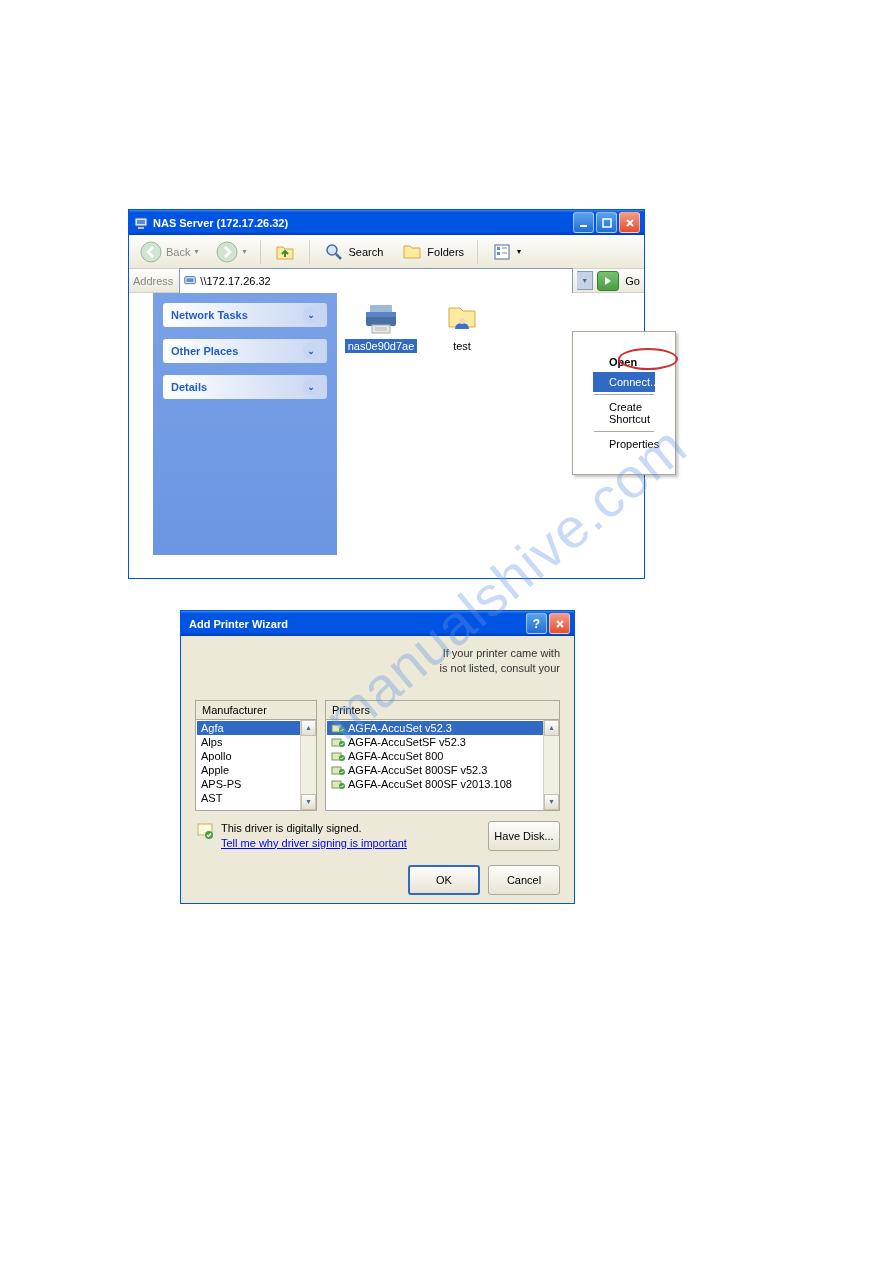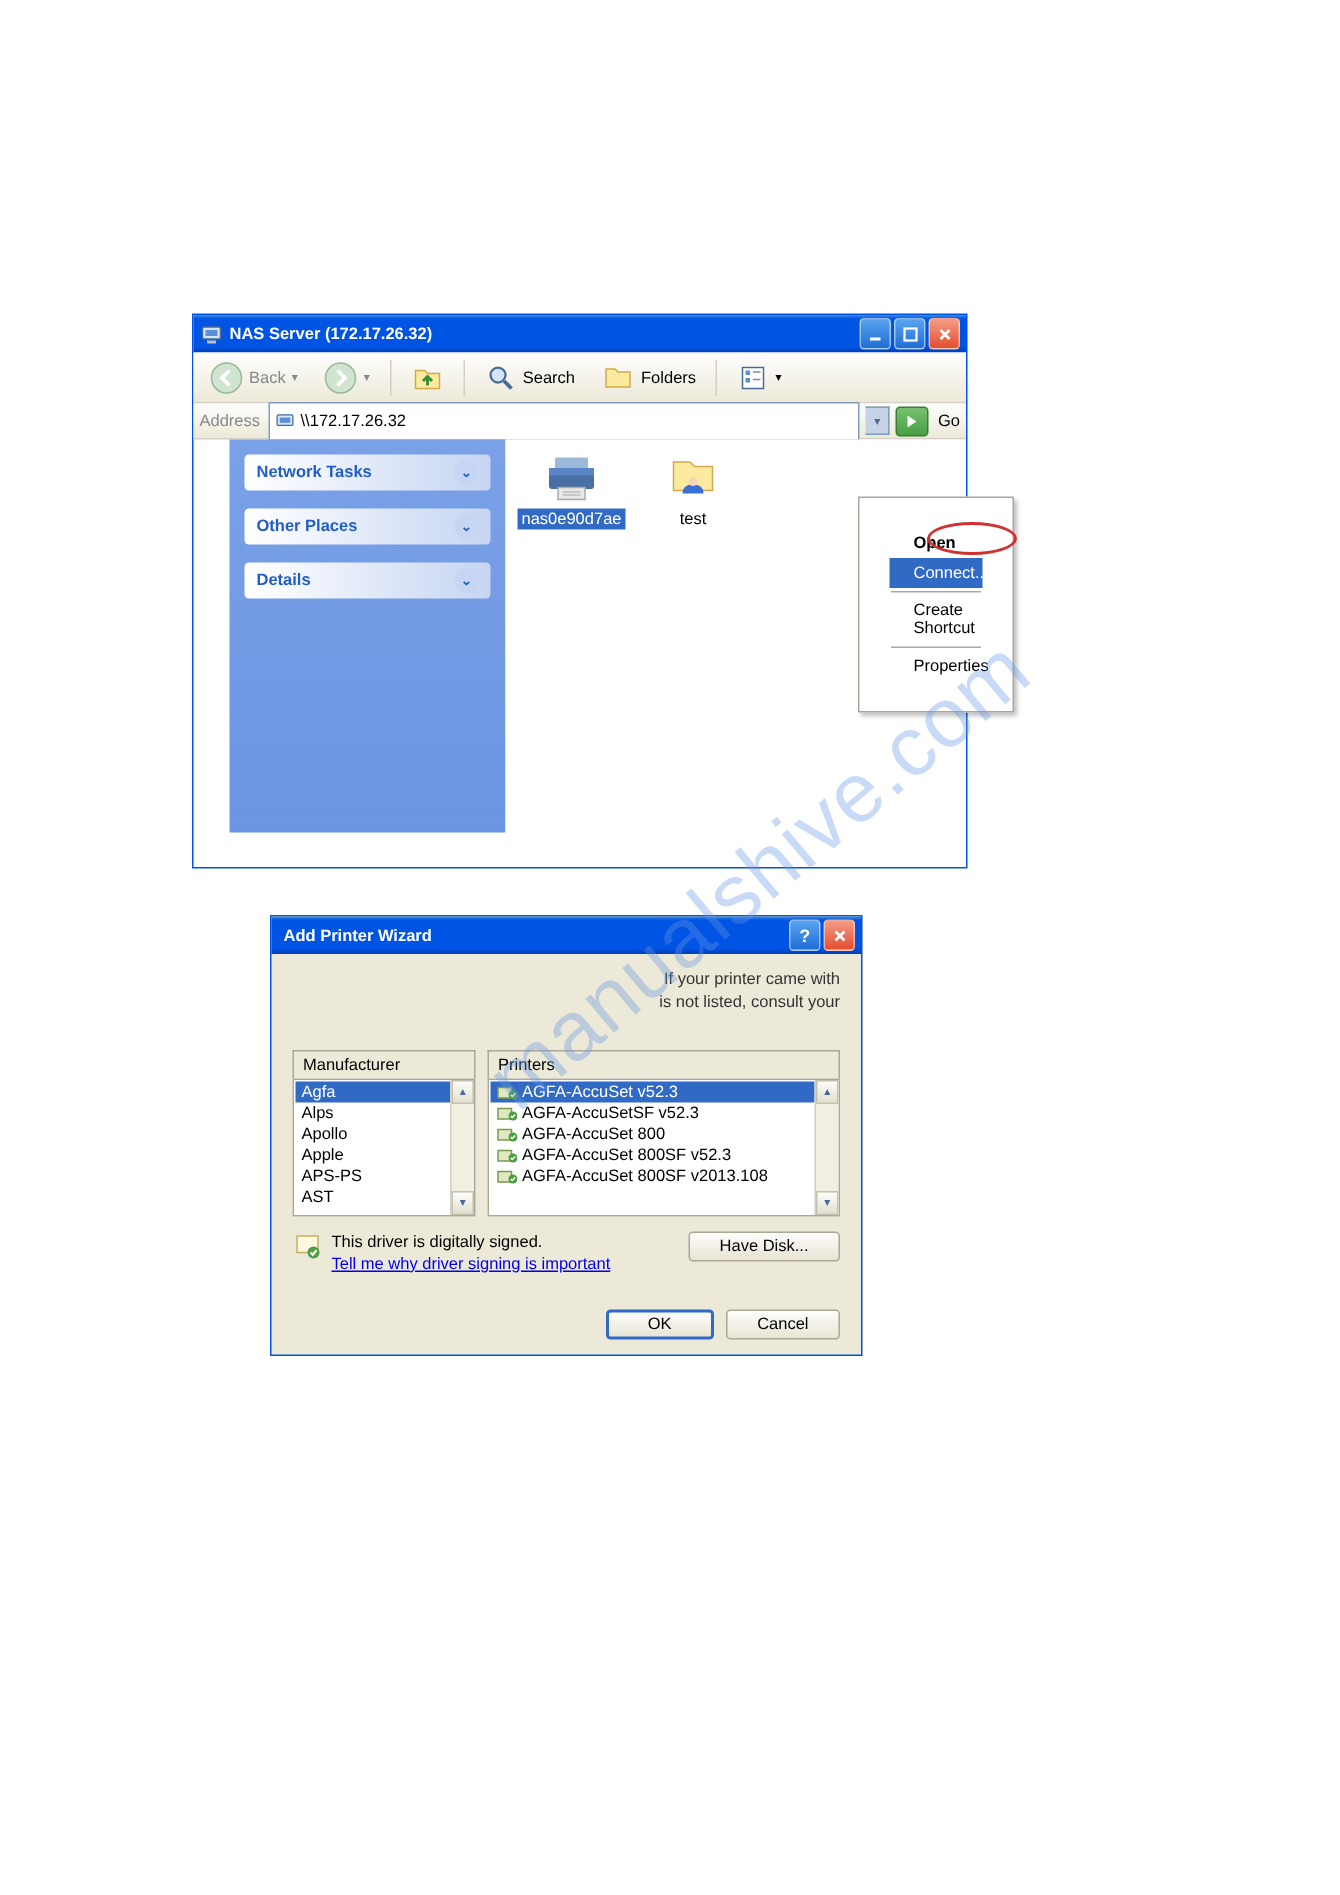--- a/index.html
+++ b/index.html
@@ -73,21 +73,21 @@
   .pli-icon svg { width:14px; height:12px; }
   .scroll { position:absolute; right:0; top:0; bottom:0; width:16px; background:#f1efe2; border-left:1px solid #d4d0c8; }
   .scroll-btn { height:16px; background:linear-gradient(#fdfdfb,#e2dfd0); border:1px solid #c4c1ae; display:flex; align-items:center; justify-content:center; font-size:8px; color:#4a6a99; }
   .scroll-btn.bot { position:absolute; bottom:0; left:0; right:0; }
   
   .sign-row { display:flex; align-items:flex-start; gap:6px; margin-top:10px; }
   .sign-icon { width:20px; height:20px; }
   .sign-icon svg { width:20px; height:20px; }
   .sign-text { flex:1; font-size:11px; line-height:1.35; }
   .sign-link { color:#0000ee; text-decoration:underline; cursor:pointer; }
-  .wiz-btn { min-width:72px; height:20px; background:linear-gradient(#fdfdfb,#e8e4d4); border:1px solid #aca899; border-radius:3px; font-size:11px; cursor:pointer; padding:0 20px; }
+  .wiz-btn { min-width:72px; height:30px; background:linear-gradient(#fdfdfb,#e8e4d4); border:1px solid #aca899; border-radius:3px; font-size:11px; cursor:pointer; padding:0 5px; }
   .wiz-btn.default { border:2px solid #3169c6; }
   .btnrow { display:flex; justify-content:flex-end; gap:8px; margin-top:auto; padding-top:14px; }
   .help-btn { width:21px; height:21px; border-radius:3px; background:linear-gradient(to bottom,#5aa3f0,#1f6ed4); border:1px solid rgba(255,255,255,0.5); color:#fff; display:flex; align-items:center; justify-content:center; font-weight:bold; cursor:pointer; font-size:12px; }
 </style>
 </head>
 <body>
 
 <div class="watermark">manualshive.com</div>
 
 <div class="explorer-window">

